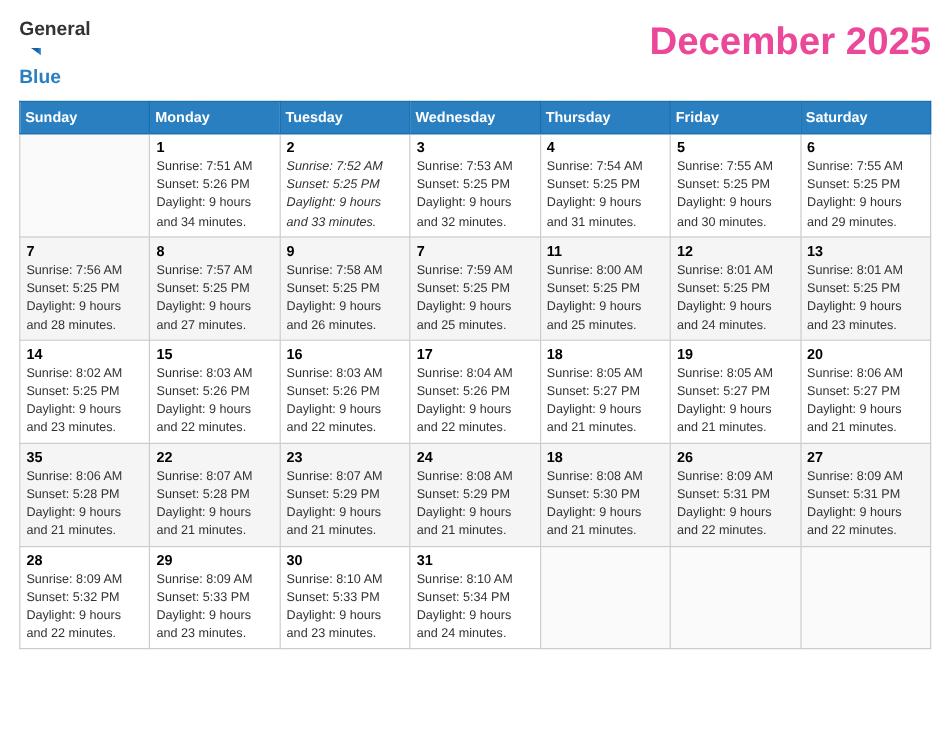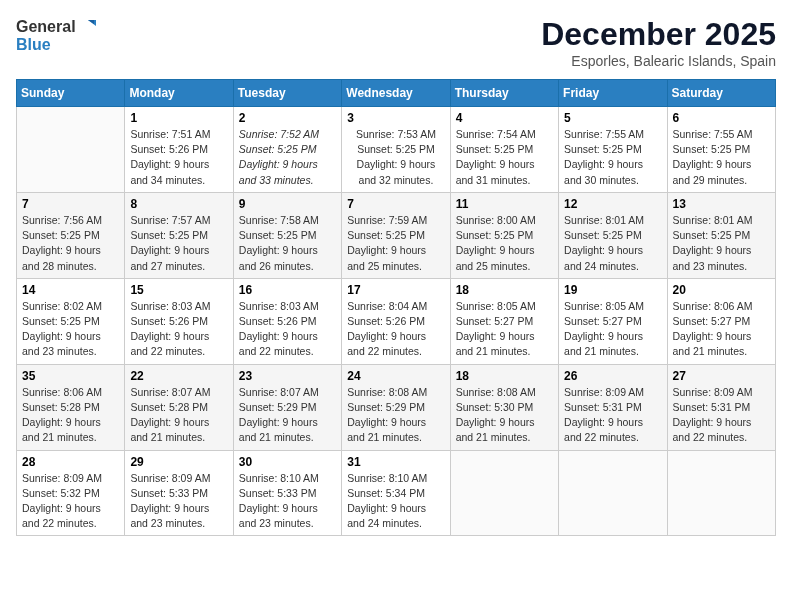--- a/index.html
+++ b/index.html
@@ -20,21 +20,21 @@
       display: flex;
       align-items: center;
       gap: 4px;
     }
     .title-area {
       text-align: right;
     }
     .main-title {
       font-size: 32px;
       font-weight: bold;
-      color: #0f172a;
+      color: #ec4899;
     }
     .subtitle {
       font-size: 14px;
       color: #555;
     }
     table {
       width: 100%;
       border-collapse: collapse;
       font-size: 11px;
     }
@@ -72,33 +72,32 @@
     .empty-cell {
       background: #fafafa !important;
     }
   </style>
 </head>
 <body>
 
 <div class="header-area">
   <div class="logo">
   <div style="display:flex;flex-direction:column;align-items:flex-start;">
-    <div style="display:flex;align-items:flex-end;gap:2px;">
+    <div style="display:flex;align-items:flex-start;gap:2px;flex-direction:column;">
       <span style="font-size:16px;font-weight:bold;color:#333;">General</span>
       <svg width="20" height="20" viewBox="0 0 20 20">
         <polygon points="10,4 18,10 18,4" fill="#2a7fc1"></polygon>
         <polygon points="10,4 16,8 16,4" fill="#1a5fa0"></polygon>
       </svg>
     </div>
     <span style="font-size:16px;font-weight:bold;color:#2a7fc1;">Blue</span>
   </div>
 </div>
   <div class="title-area">
     <div class="main-title">December 2025</div>
-    <div class="subtitle">Esporles, Balearic Islands, Spain</div>
   </div>
 </div>
 
 <table>
   <thead>
     <tr>
     <th>Sunday</th>
         <th>Monday</th>
         <th>Tuesday</th>
         <th>Wednesday</th>
@@ -119,21 +118,21 @@
         </td>
         <td>
           <span class="day-number">2</span>
           <div class="day-info" style="white-space: pre-line; font-style: italic;">Sunrise: 7:52 AM
 Sunset: 5:25 PM
 Daylight: 9 hours
 and 33 minutes.</div>
         </td>
         <td>
           <span class="day-number">3</span>
-          <div class="day-info" style="white-space: pre-line; text-align: center;">Sunrise: 7:53 AM
+          <div class="day-info" style="white-space: pre-line;">Sunrise: 7:53 AM
 Sunset: 5:25 PM
 Daylight: 9 hours
 and 32 minutes.</div>
         </td>
         <td>
           <span class="day-number">4</span>
           <div class="day-info" style="white-space: pre-line;">Sunrise: 7:54 AM
 Sunset: 5:25 PM
 Daylight: 9 hours
 and 31 minutes.</div>

